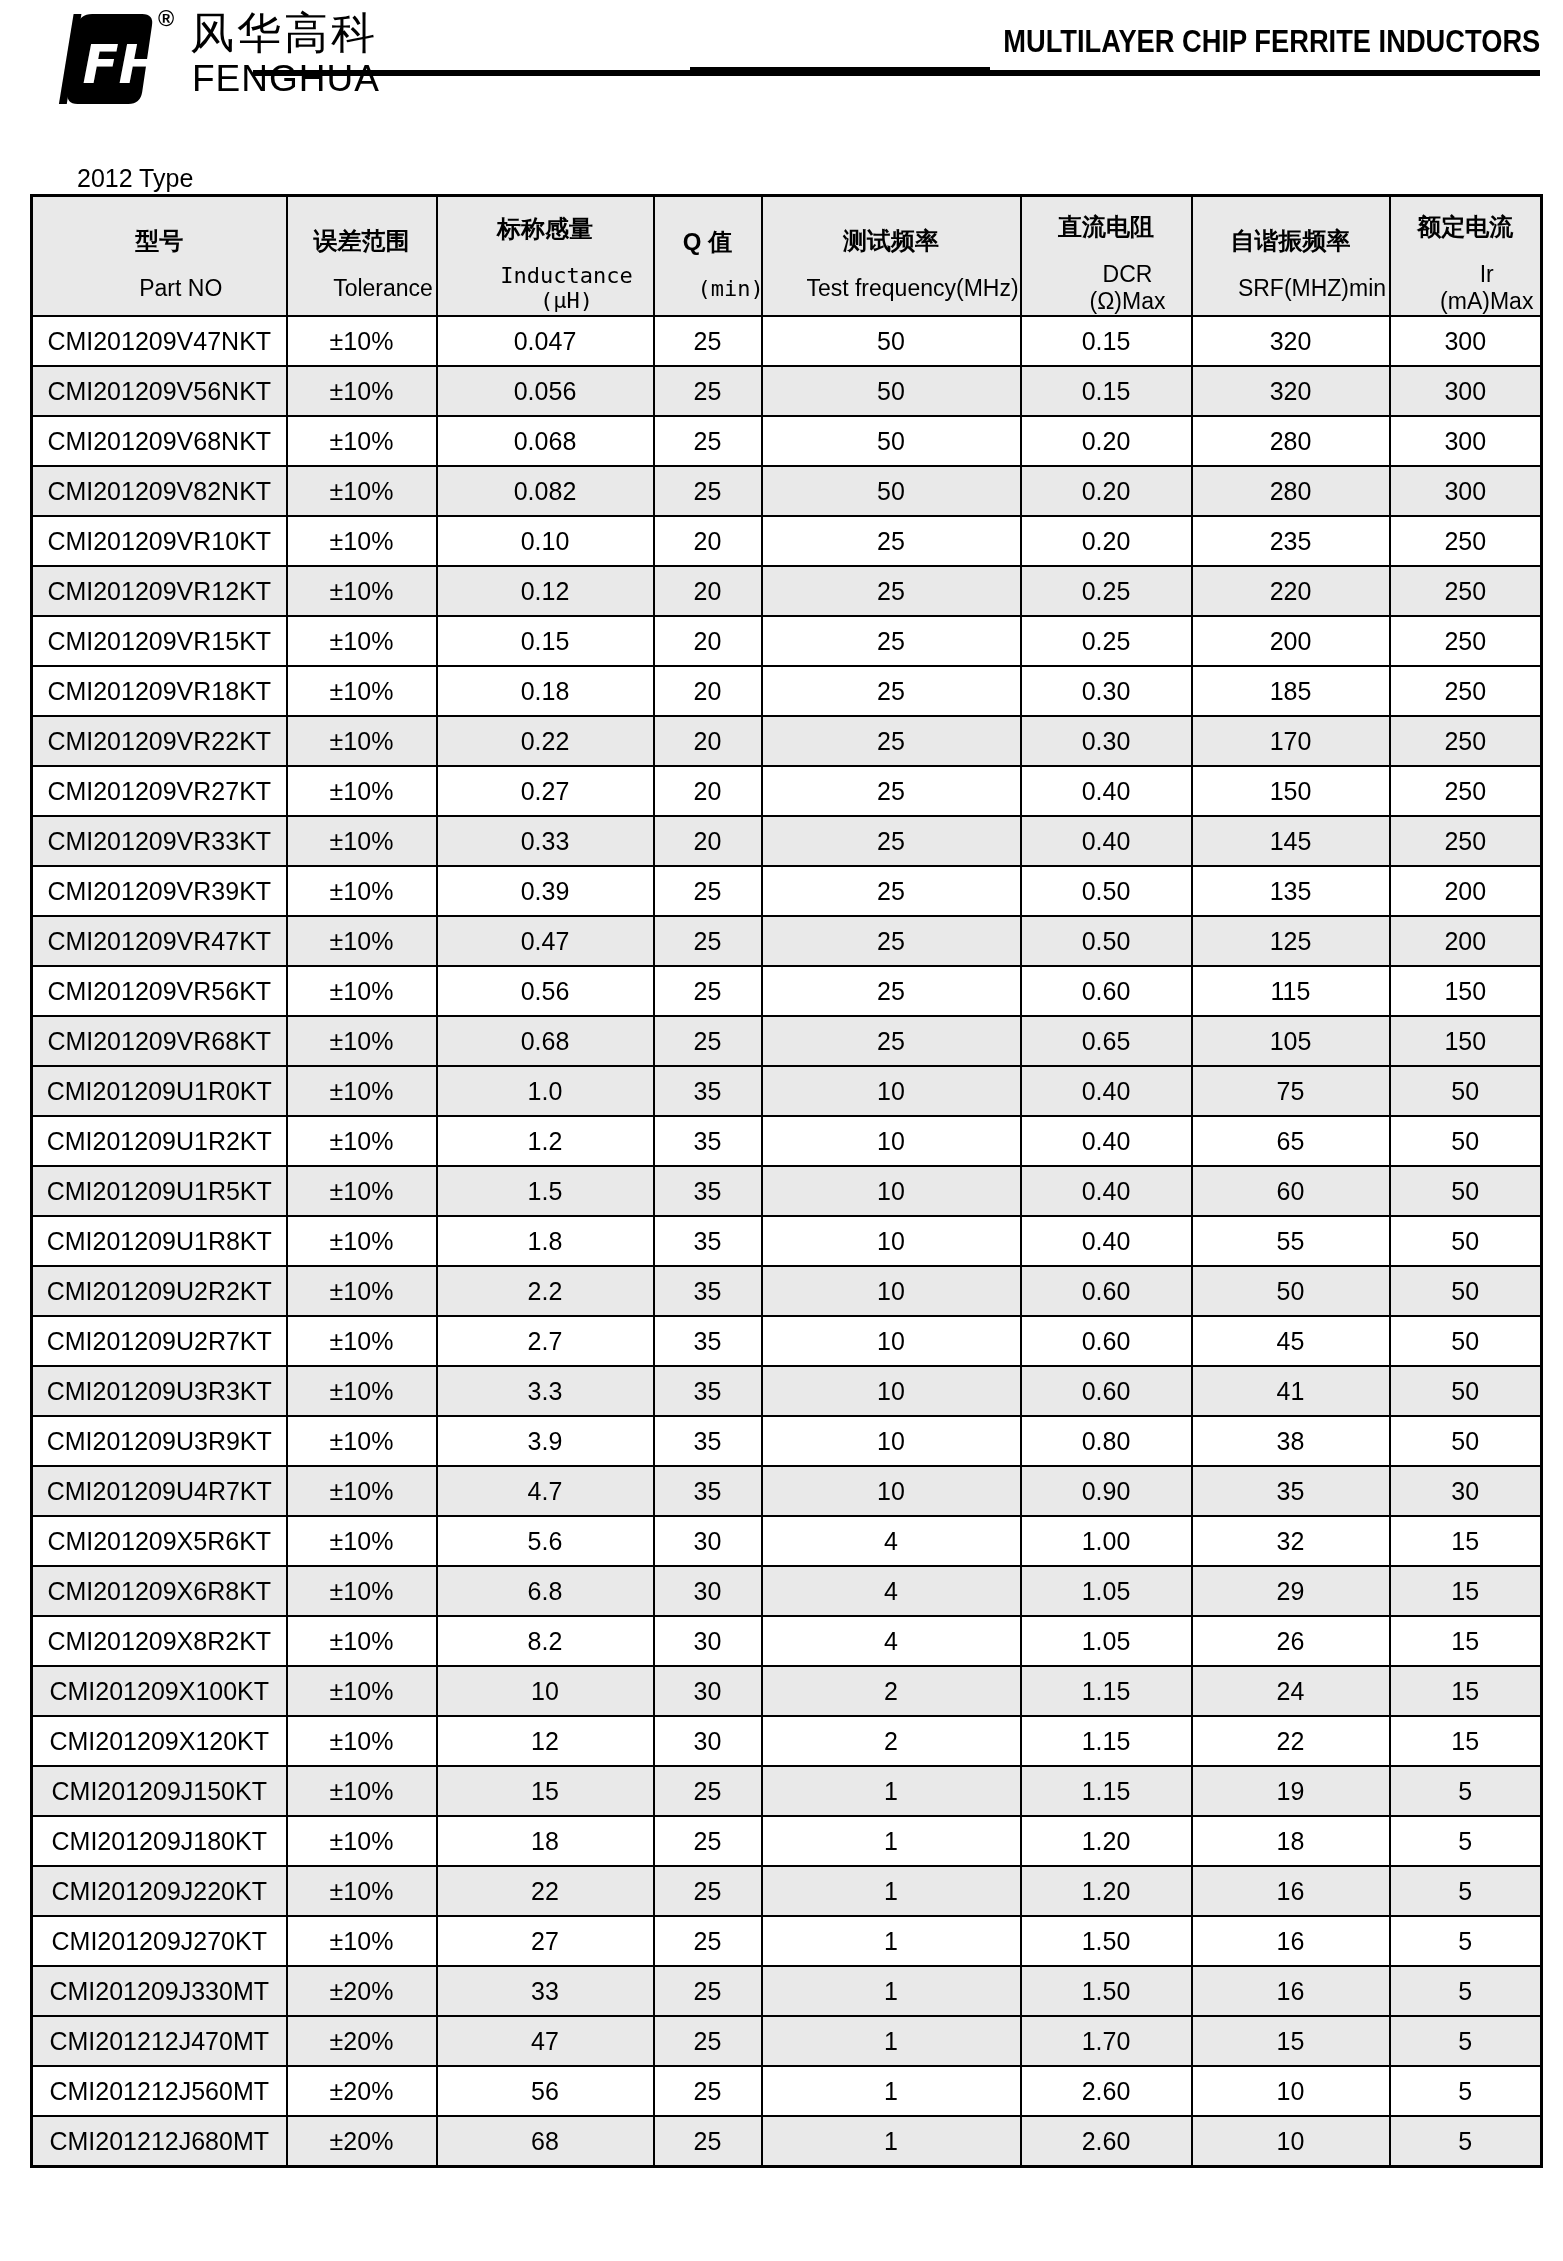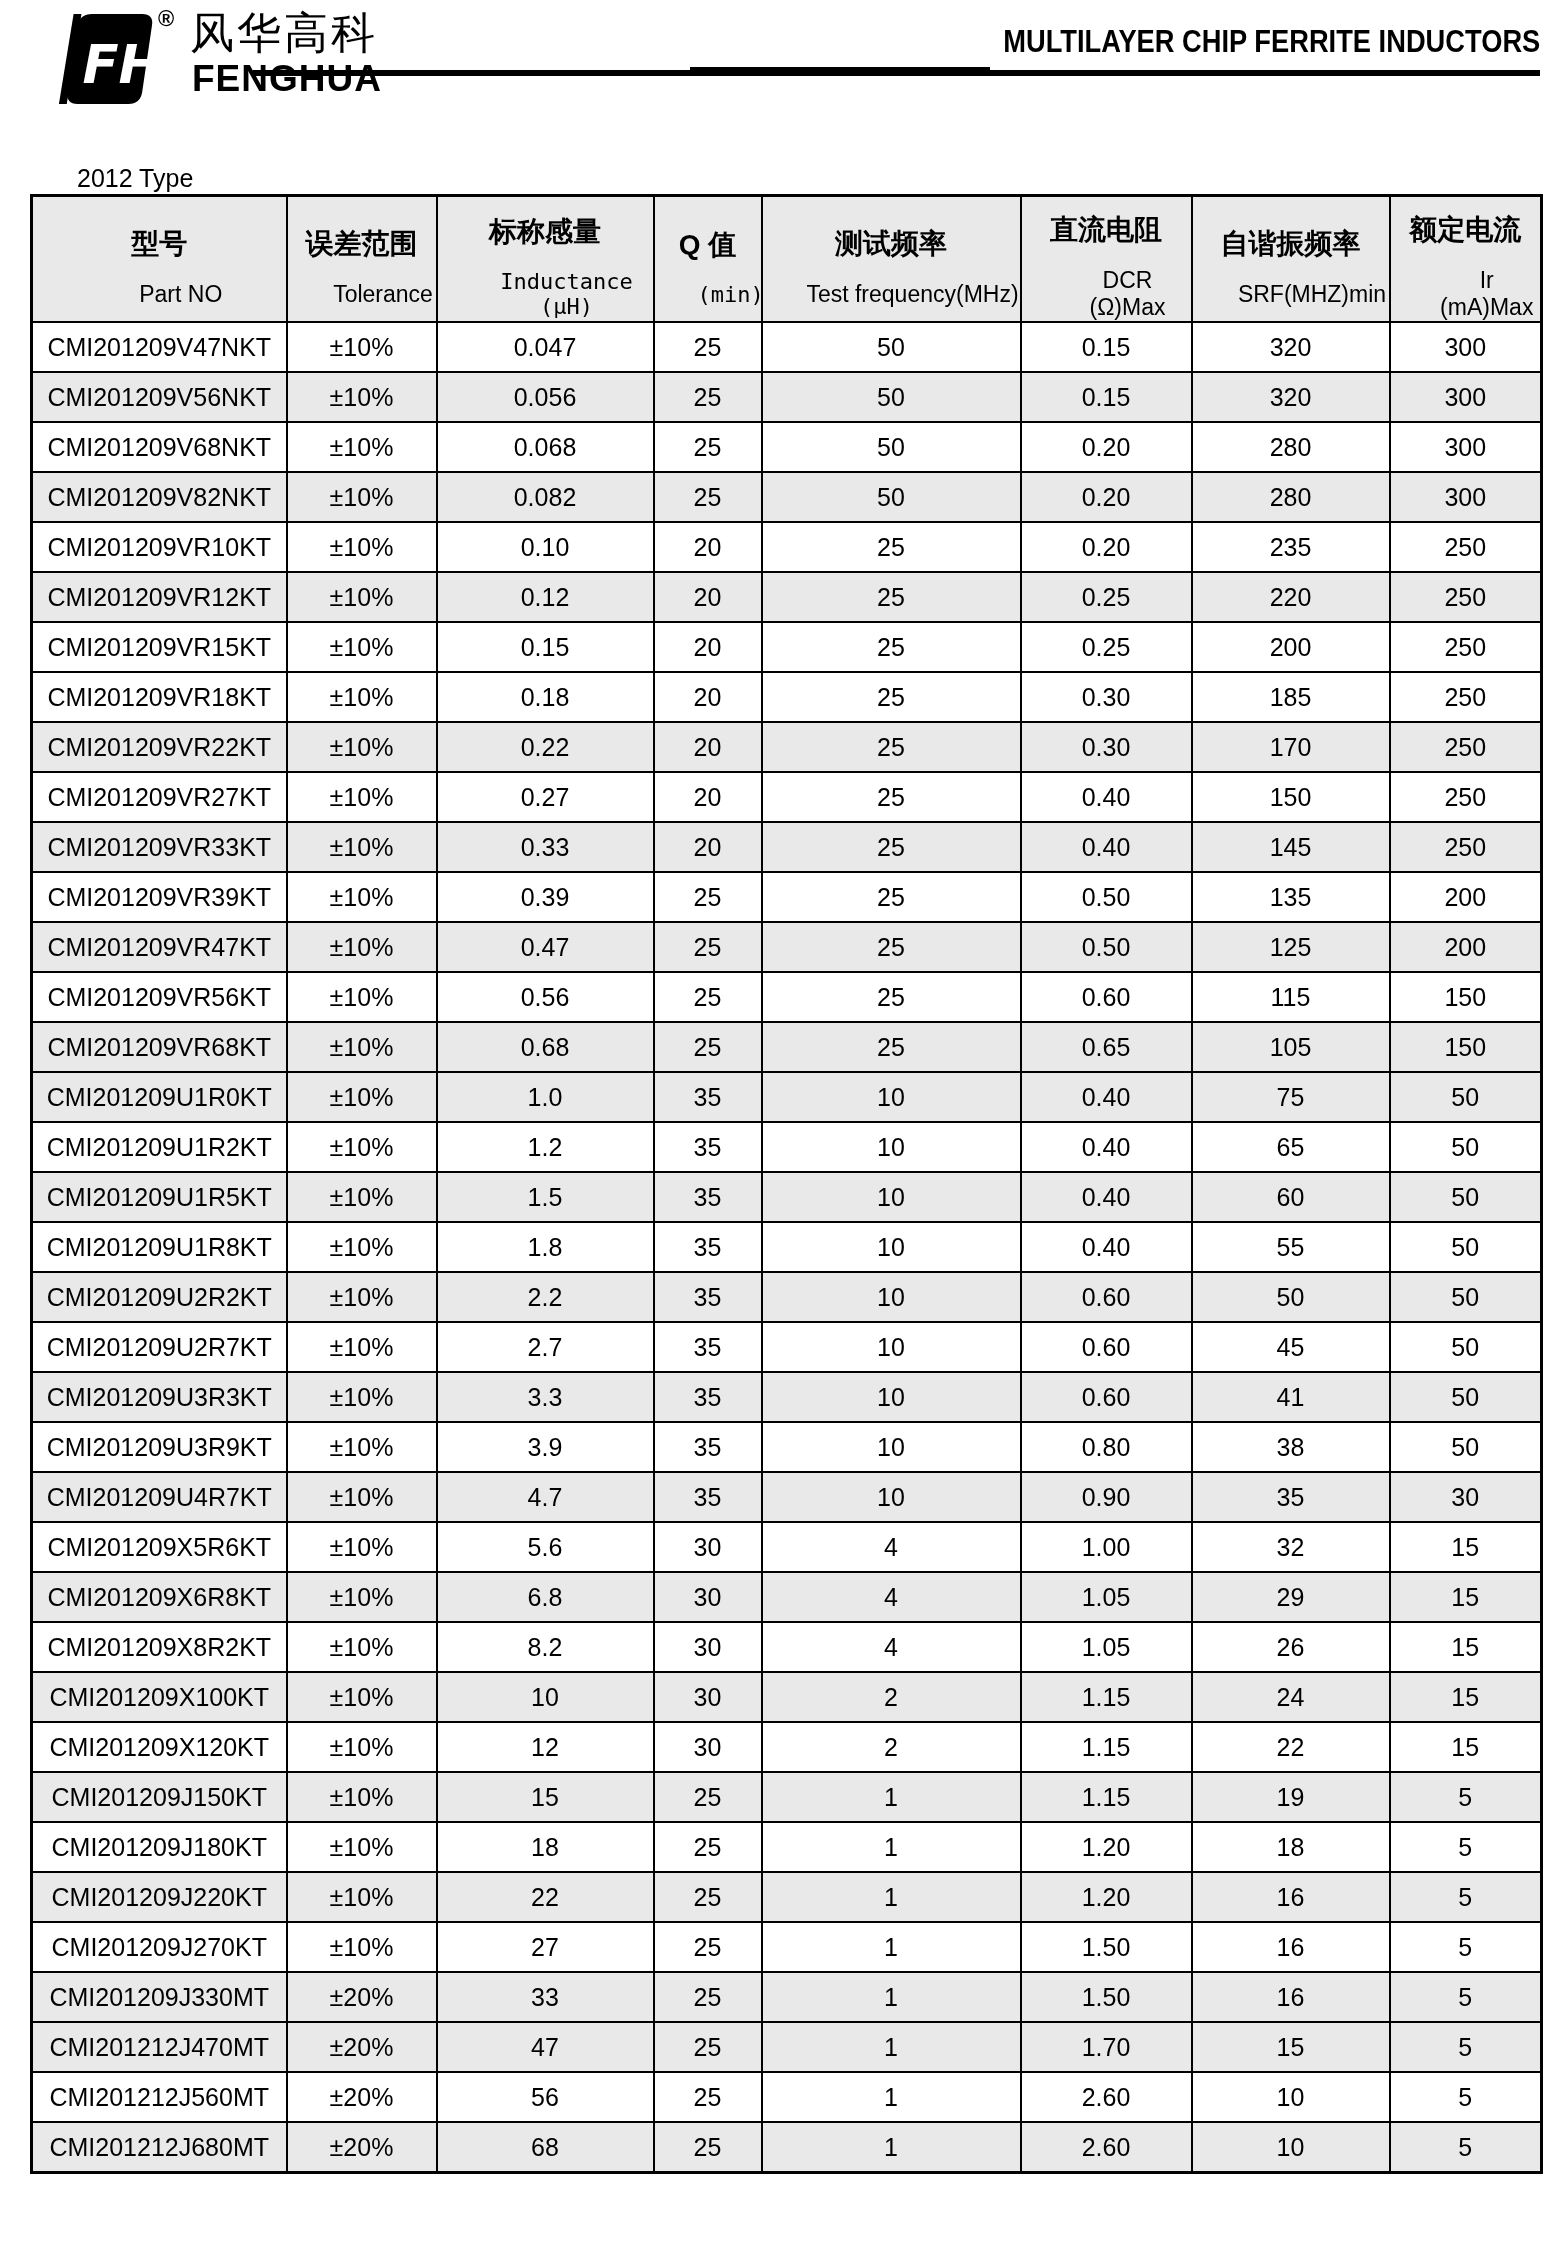--- a/index.html
+++ b/index.html
@@ -3,35 +3,35 @@
 <meta charset="utf-8">
 <style>
   html,body{margin:0;padding:0;background:#fff;}
   .page{position:relative;width:1563px;height:2261px;background:#ffffff;
         font-family:"Liberation Sans", sans-serif;color:#000;overflow:hidden;}
 
   
   .logo-mark{position:absolute;left:46px;top:12px;width:112px;height:94px;}
   .reg-mark{position:absolute;left:158px;top:6px;font-size:22px;font-weight:bold;}
   .brand-zh{position:absolute;left:190px;top:4px;font-size:44px;font-weight:normal;letter-spacing:3px;white-space:nowrap;}
-  .brand-en{position:absolute;left:192px;top:58px;font-size:37px;font-weight:bold;letter-spacing:1px;white-space:nowrap;}
+  .brand-en{position:absolute;left:192px;top:58px;font-size:37px;font-weight:normal;letter-spacing:1px;white-space:nowrap;}
   .head-rule{position:absolute;left:253px;top:70px;width:1287px;height:6px;background:#000;}
   .head-rule2{position:absolute;left:690px;top:67px;width:300px;height:4px;background:#000;}
   .doc-title{position:absolute;right:23px;top:24px;font-size:31px;font-weight:bold;
              white-space:nowrap;transform:scaleX(0.88);transform-origin:right center;}
 
   .type-label{position:absolute;left:77px;top:164px;font-size:25px;}
 
   
   table.spec{position:absolute;left:30px;top:194px;width:1510px;border-collapse:collapse;
              table-layout:fixed;border:3px solid #000;}
   table.spec th, table.spec td{border:2px solid #000;text-align:center;vertical-align:middle;
              padding:0;overflow:hidden;}
   table.spec th{height:100px;background:var(--shade,#e9e9e9);font-weight:normal;}
-  .h-zh{font-size:28px;font-weight:bold;margin-top:14px;}
+  .h-zh{font-size:24px;font-weight:bold;margin-top:14px;}
   .h-en{font-size:23px;margin-top:18px;margin-left:43px;}
   .mono{font-family:"DejaVu Sans Mono", monospace;font-size:22px;}
   table.spec td{height:48px;font-size:25px;background:#fff;}
   tr.shaded td{background:var(--shade,#e9e9e9);}
 </style>
 </head>
 <body>
 
 <div class="page">
 

